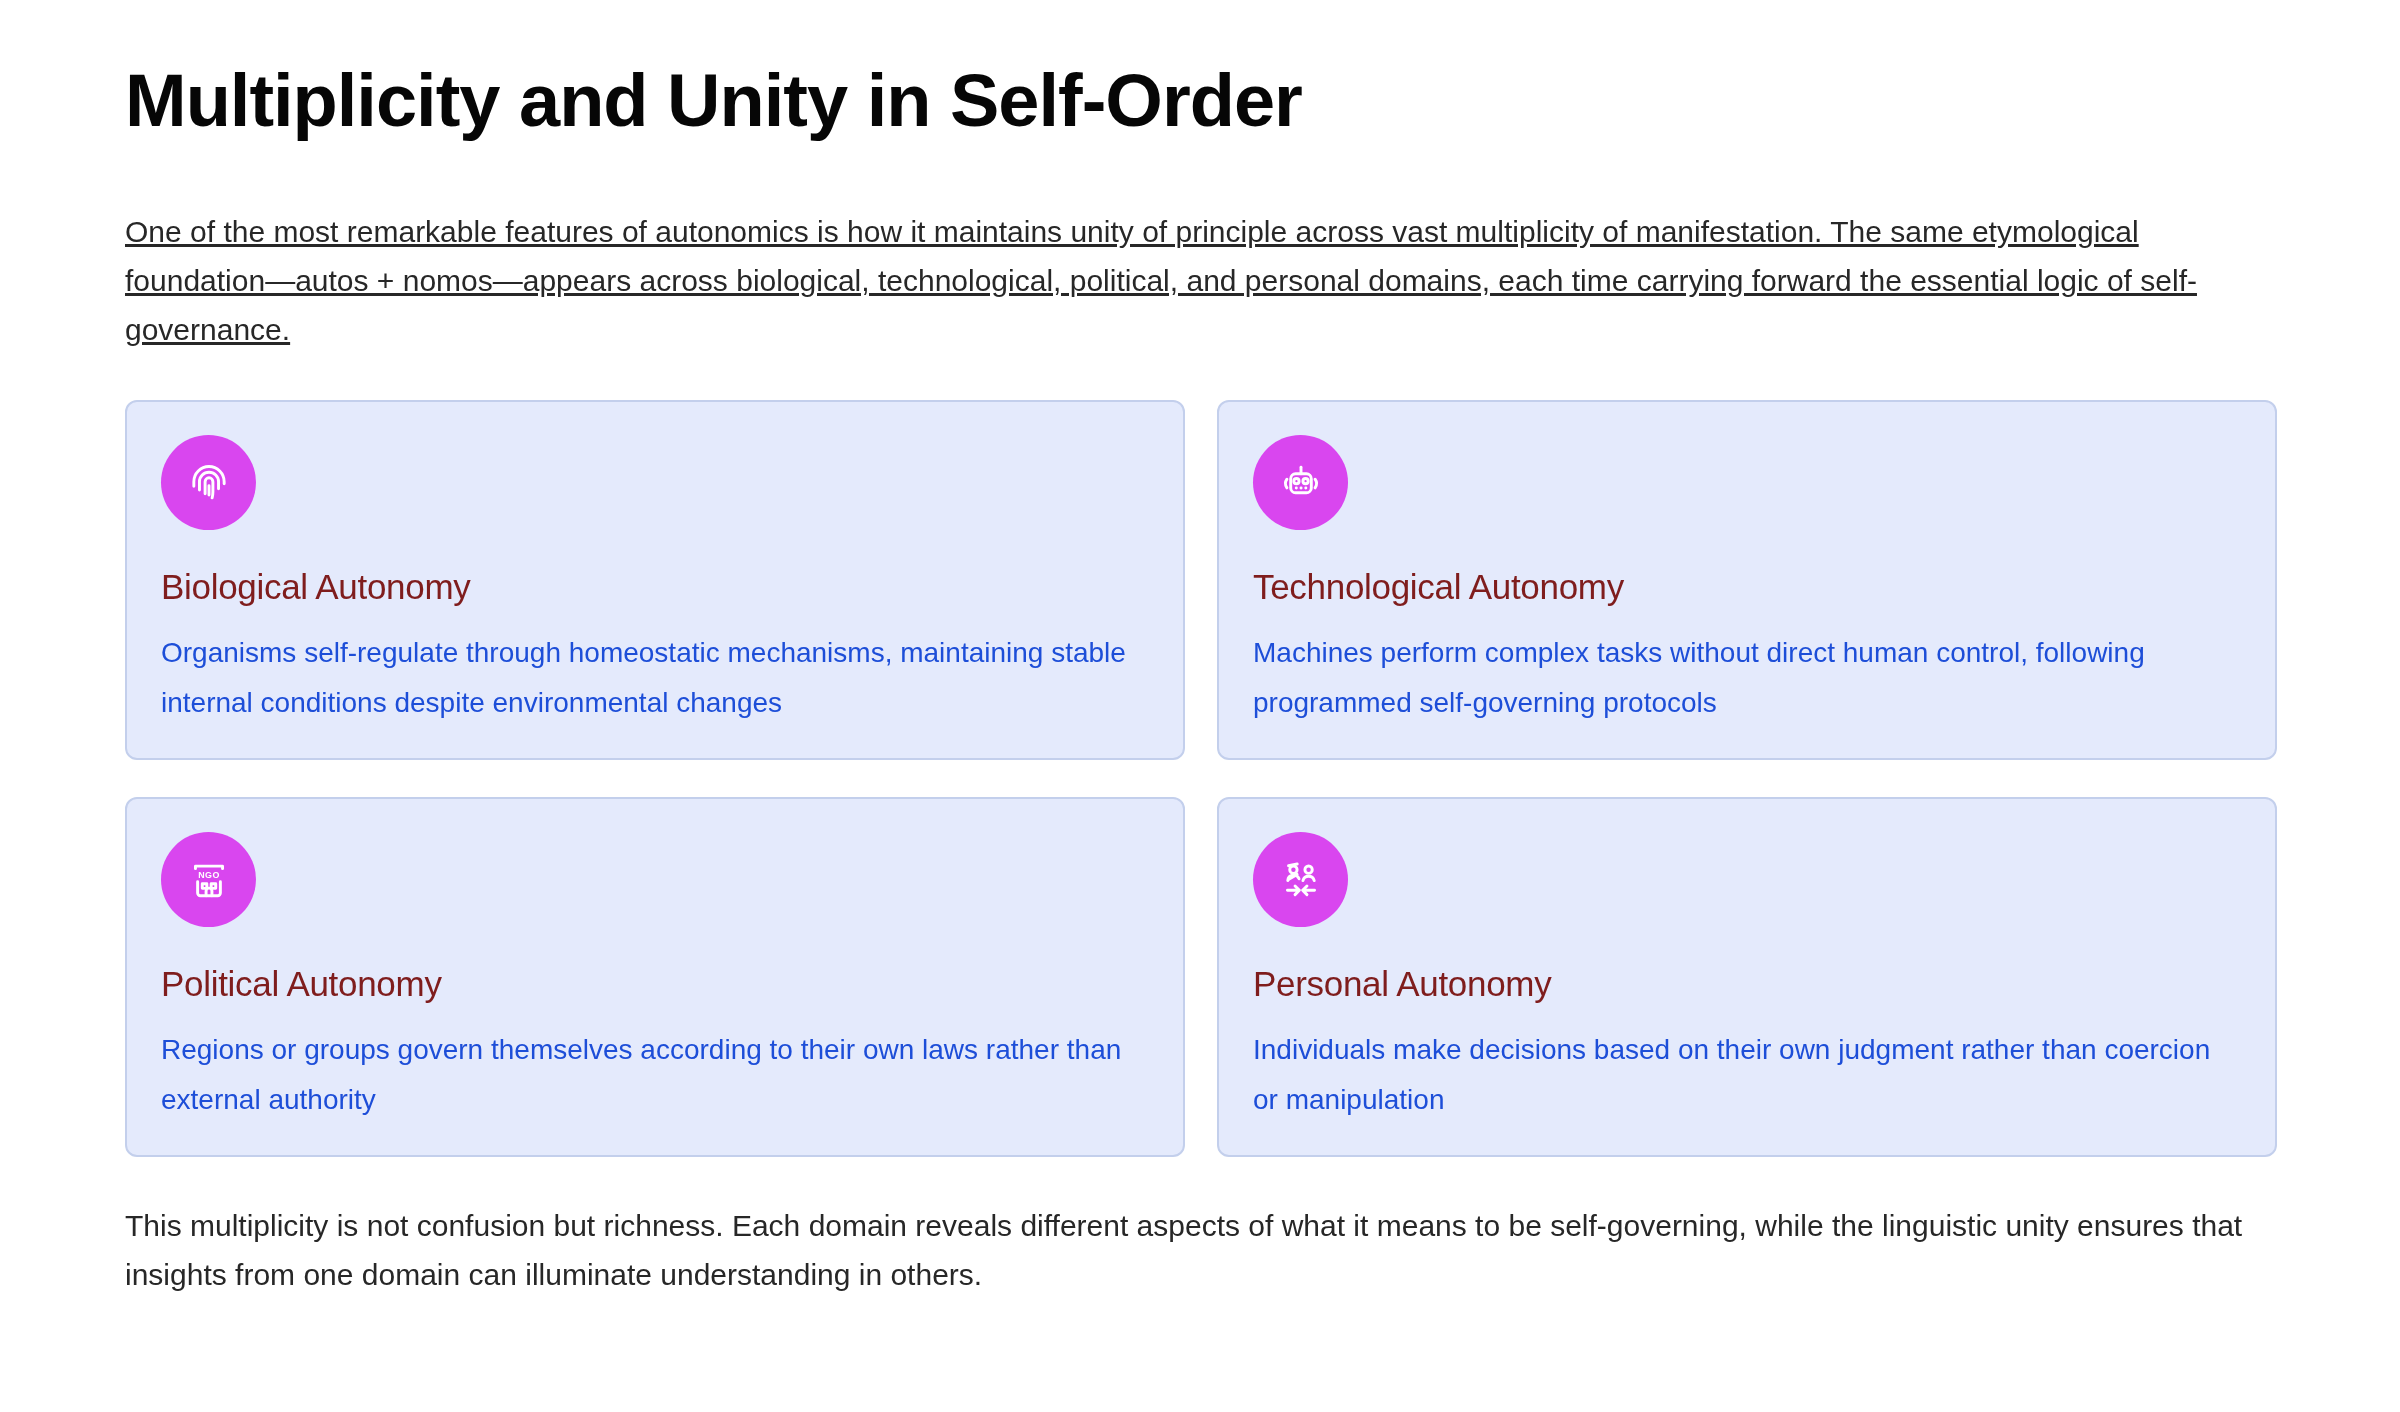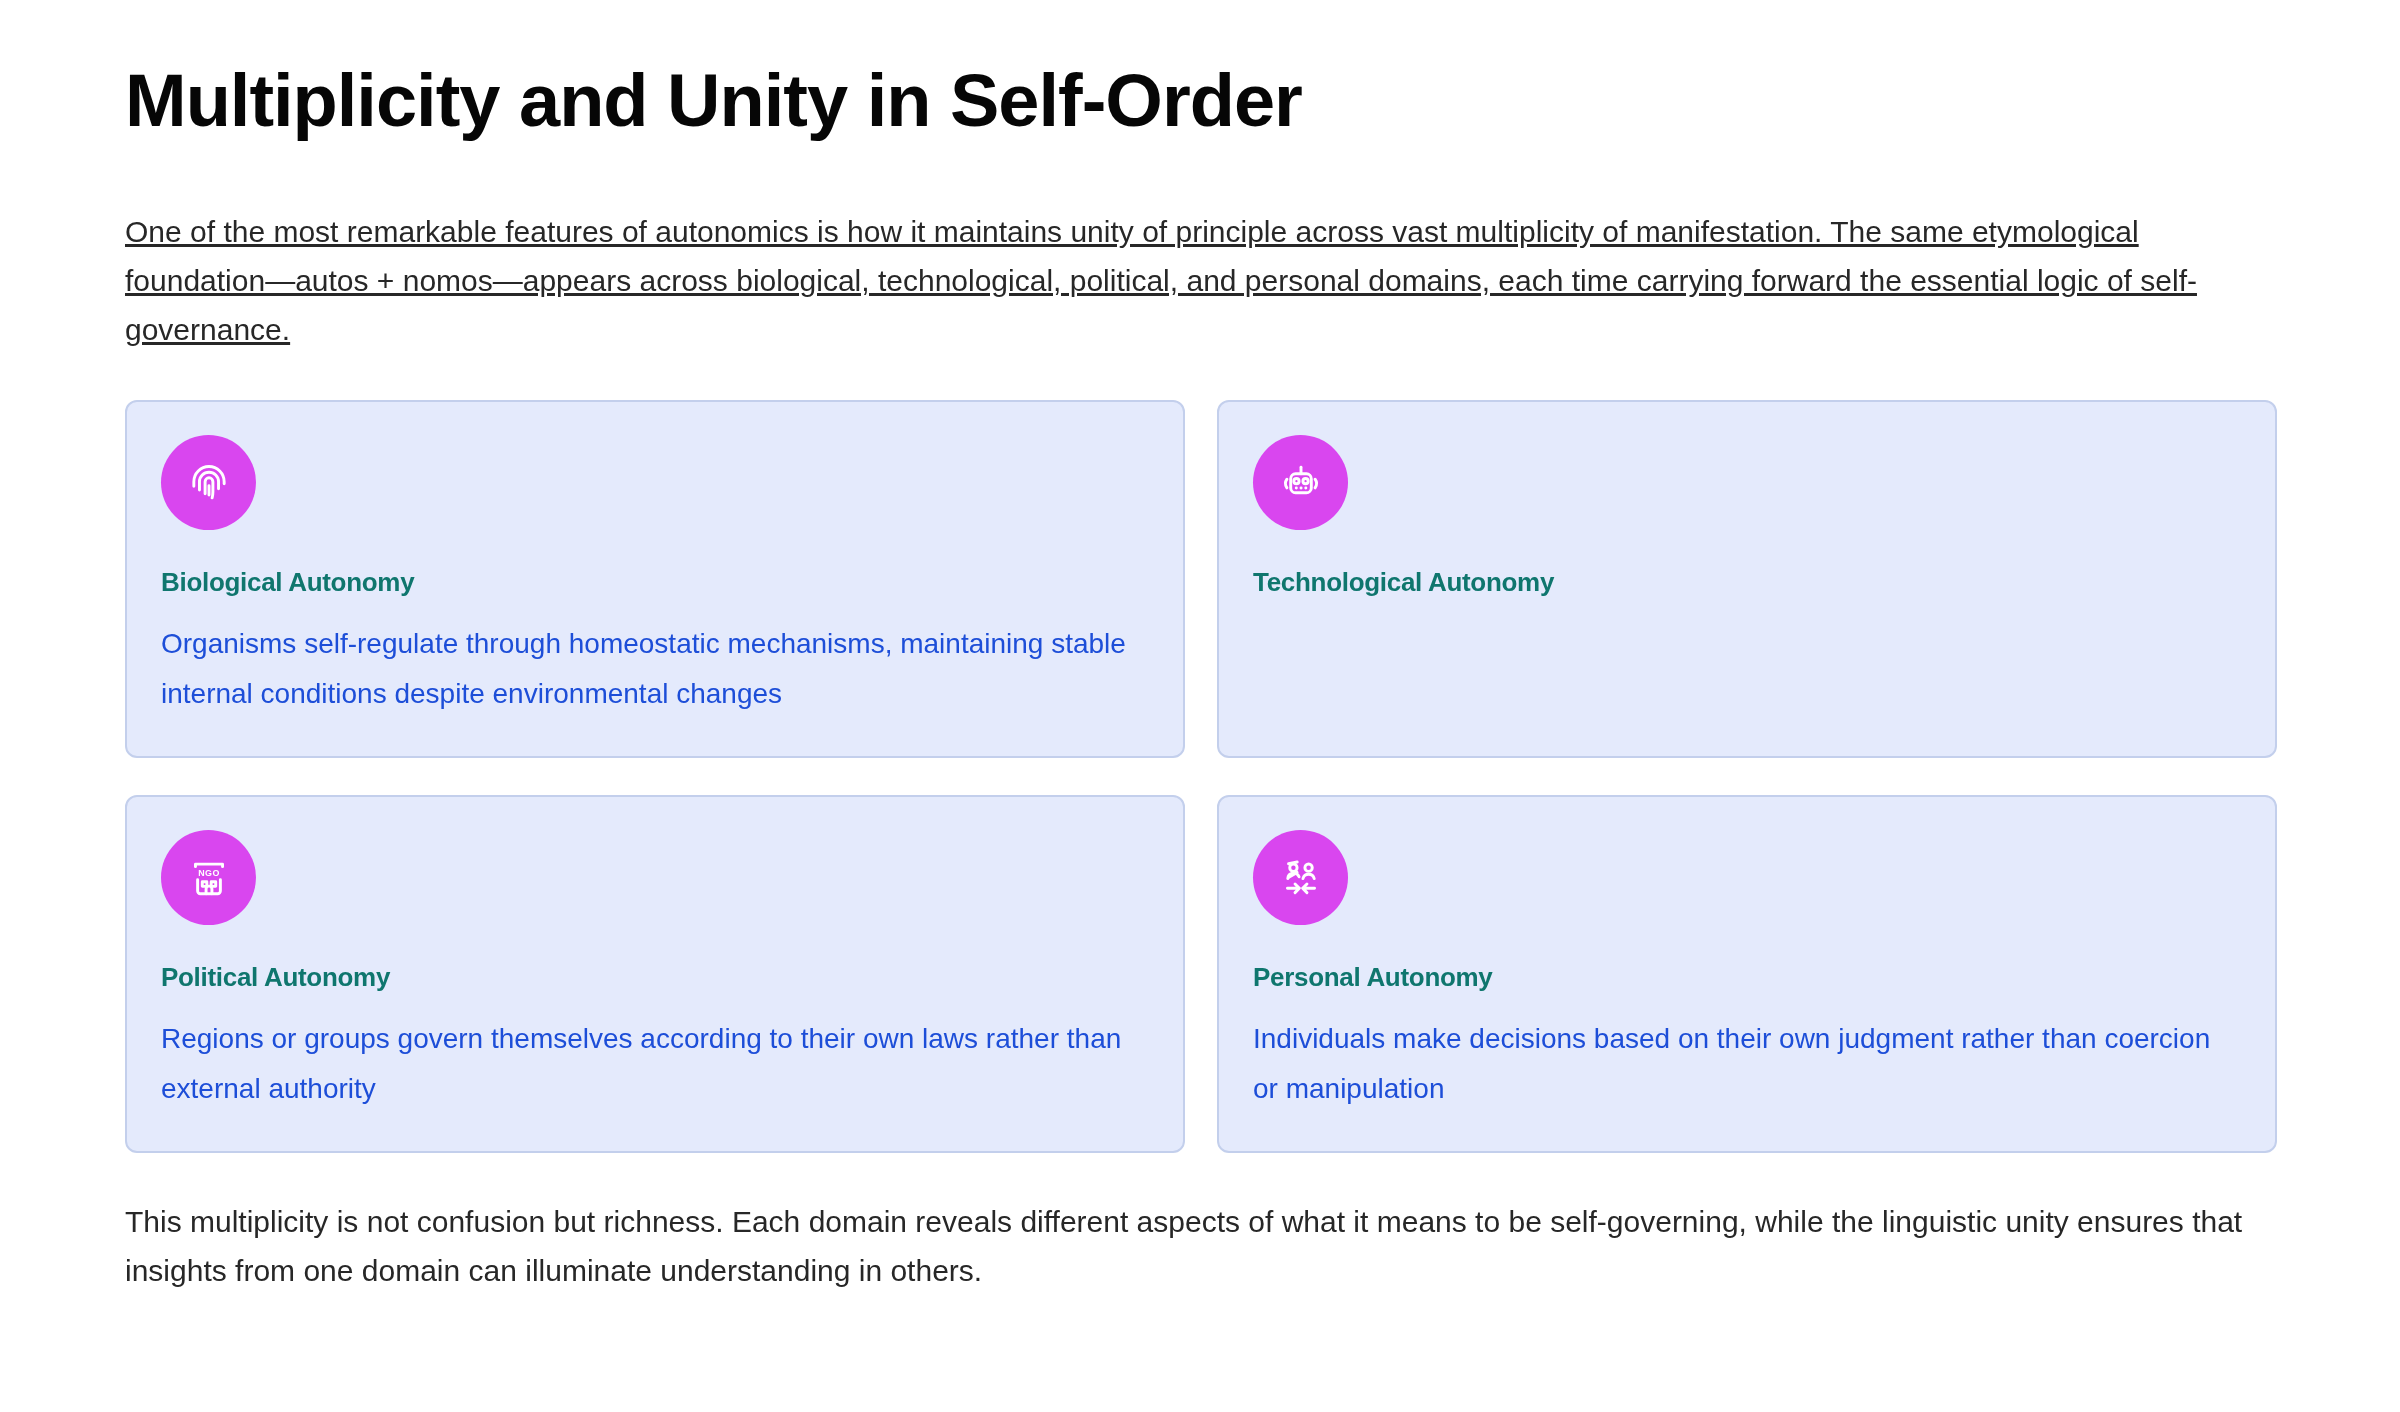--- a/index.html
+++ b/index.html
@@ -59,23 +59,23 @@
     width: 52px;
     height: 52px;
     stroke: #ffffff;
     fill: none;
     stroke-width: 2.7;
     stroke-linecap: round;
     stroke-linejoin: round;
   }
   .card-title {
     margin-top: 37px;
-    font-size: 26px;
-    font-weight: 700;
-    color: #0f766e;
+    font-size: 35px;
+    font-weight: 400;
+    color: #7f1d1d;
     letter-spacing: -0.3px;
   }
   .card-body {
     margin-top: 21px;
     font-size: 28px;
     line-height: 50px;
     color: #1d4ed8;
     max-width: 980px;
   }
   .ngo-text {
@@ -117,20 +117,21 @@
           <rect x="14.5" y="15.5" width="19" height="17.5" rx="4.5"></rect>
           <path d="M24 15.5 v-6"></path>
           <circle cx="19.8" cy="22.3" r="2.4"></circle>
           <circle cx="28.2" cy="22.3" r="2.4"></circle>
           <path d="M19.6 28.6 h0.1 M24 28.6 h0.1 M28.4 28.6 h0.1"></path>
           <path d="M11 20.5 c-1.7 2.4 -1.7 5.6 0 8"></path>
           <path d="M37 20.5 c1.7 2.4 1.7 5.6 0 8"></path>
         </svg>
       </div>
       <h2 class="card-title">Technological Autonomy</h2>
+      <p class="card-body">Machines perform complex tasks without direct human control, following programmed self-governing protocols</p>
     </article>
 
     <article class="card">
       <div class="icon-circle">
         <svg viewBox="0 0 48 48" aria-hidden="true">
           <path d="M11.5 13.5 v-2.3 h25 v2.3"></path>
           <text class="ngo-text" x="24" y="22.6" text-anchor="middle">NGO</text>
           <path d="M13.5 25.5 v10.5 a2.5 2.5 0 0 0 2.5 2.5 h16 a2.5 2.5 0 0 0 2.5 -2.5 v-10.5"></path>
           <rect x="17.8" y="27.5" width="4.2" height="4.2"></rect>
           <rect x="26" y="27.5" width="4.2" height="4.2"></rect>

